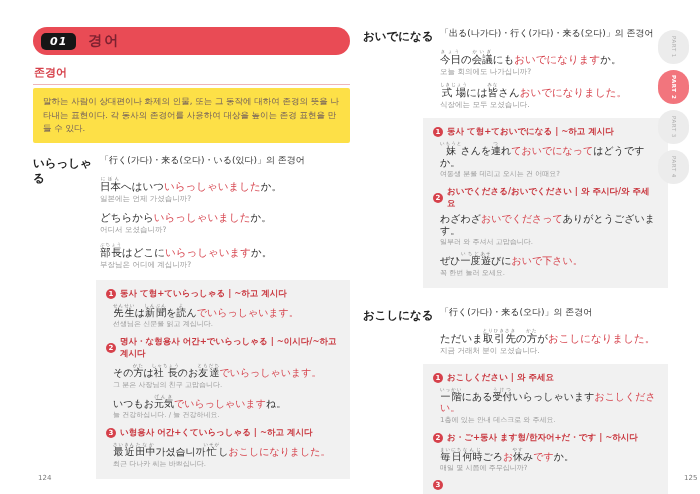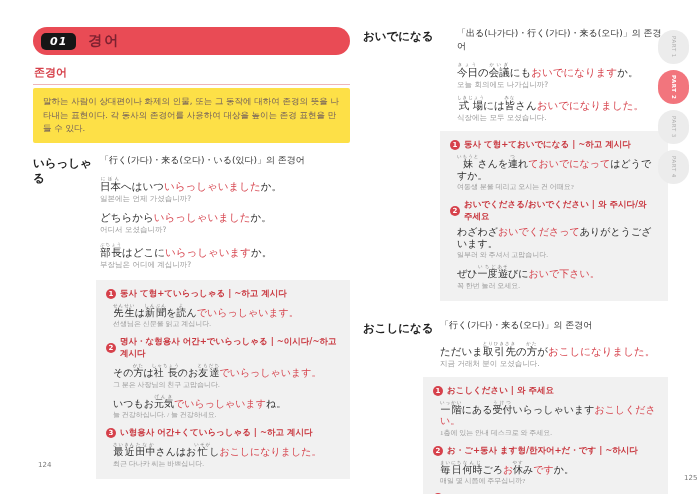--- a/index.html
+++ b/index.html
@@ -36,25 +36,25 @@
   .ko { font-size:7.5px; color:#9b9b9b; margin-top:2px; }
 
   
   .note-box { background:#f1f1f1; margin-top:10px; margin-left:-4px; padding:8px 12px 3px 10px; }
   .page.right .note-box { margin-left:-17px; margin-top:8px; }
   .note-item { margin-bottom:7px; }
   .note-title { color:#c9373f; font-size:8.5px; font-weight:bold; display:flex; align-items:center; gap:4px; margin-bottom:3px; }
   .num-badge { width:10px; height:10px; border-radius:50%; background:#d6414b; color:#fff; font-size:7px; font-weight:bold; display:inline-flex; align-items:center; justify-content:center; flex-shrink:0; }
   .note-example { margin:0 0 4px 7px; }
   .note-example .jp { font-size:10px; }
-  .note-example .ko { margin-top:1px; font-size:7px;font-family:Liberation Serif, serif; }
+  .note-example .ko { margin-top:1px; font-size:7px; }
 
   
   .pagenum { position:absolute; font-size:7px; color:#777; }
-  .pagenum.pn-left  { left:38px;  top:461px; }
+  .pagenum.pn-left  { left:38px;  top:474px; }
   .pagenum.pn-right { left:684px; top:474px; }
 
   
   .side-tab { position:absolute; left:658px; width:31px; height:34px; border-radius:16px;
       background:#ececec; color:#b0b0b0; display:flex; align-items:center; justify-content:center;
       writing-mode:vertical-rl; text-orientation:mixed; font-size:5.5px; letter-spacing:0.5px; z-index:3; }
   .side-tab.active { background:#f2757d; color:#ffffff; font-weight:bold; }
   .tab1{top:30px;} .tab2{top:70px;} .tab3{top:110px;} .tab4{top:150px;}
 </style>
 </head>
@@ -114,33 +114,33 @@
               <div class="jp"><span>いつもお</span><ruby><span>元気</span><rt>げんき</rt></ruby><span class="hl">でいらっしゃいます</span><span>ね。</span></div>
               <div class="ko">늘 건강하십니다. / 늘 건강하네요.</div>
             </div>
           </div>
           <div class="note-item">
             <div class="note-title">
               <span class="num-badge">3</span>
               <span>い형용사 어간+くていらっしゃる | ~하고 계시다</span>
             </div>
             <div class="note-example">
-              <div class="jp"><ruby><span>最近</span><rt>さいきん</rt></ruby><ruby><span>田中</span><rt>たなか</rt></ruby><span>さんはお</span><ruby><span>忙</span><rt>いそが</rt></ruby><span>し</span><span class="hl">おこしになりました。</span></div>
+              <div class="jp"><ruby><span>最近</span><rt>さいきん</rt></ruby><ruby><span>田中</span><rt>たなか</rt></ruby><span>가셨습니까</span><ruby><span>忙</span><rt>いそが</rt></ruby><span>し</span><span class="hl">おこしになりました。</span></div>
               <div class="ko">최근 다나카 씨는 바쁘십니다.</div>
             </div>
           </div>
         </div>
 
       </div>
     </div>
   </div>
 
   <div class="page right">
 
-    <div class="entry" style="margin-top:0;gap:17px;">
+    <div class="entry" style="margin-top:0;">
       <div class="entry-word">おいでになる</div>
       <div class="entry-content">
         <div class="entry-def">「出る(나가다)・行く(가다)・来る(오다)」의 존경어</div>
 
         <div class="example">
           <div class="jp"><ruby><span>今日</span><rt>きょう</rt></ruby><span>の</span><ruby><span>会議</span><rt>かいぎ</rt></ruby><span>にも</span><span class="hl">おいでになります</span><span>か。</span></div>
           <div class="ko">오늘 회의에도 나가십니까?</div>
         </div>
         <div class="example">
           <div class="jp"><ruby><span>式場</span><rt>しきじょう</rt></ruby><span>には</span><ruby><span>皆</span><rt>みな</rt></ruby><span>さん</span><span class="hl">おいでになりました。</span></div>

